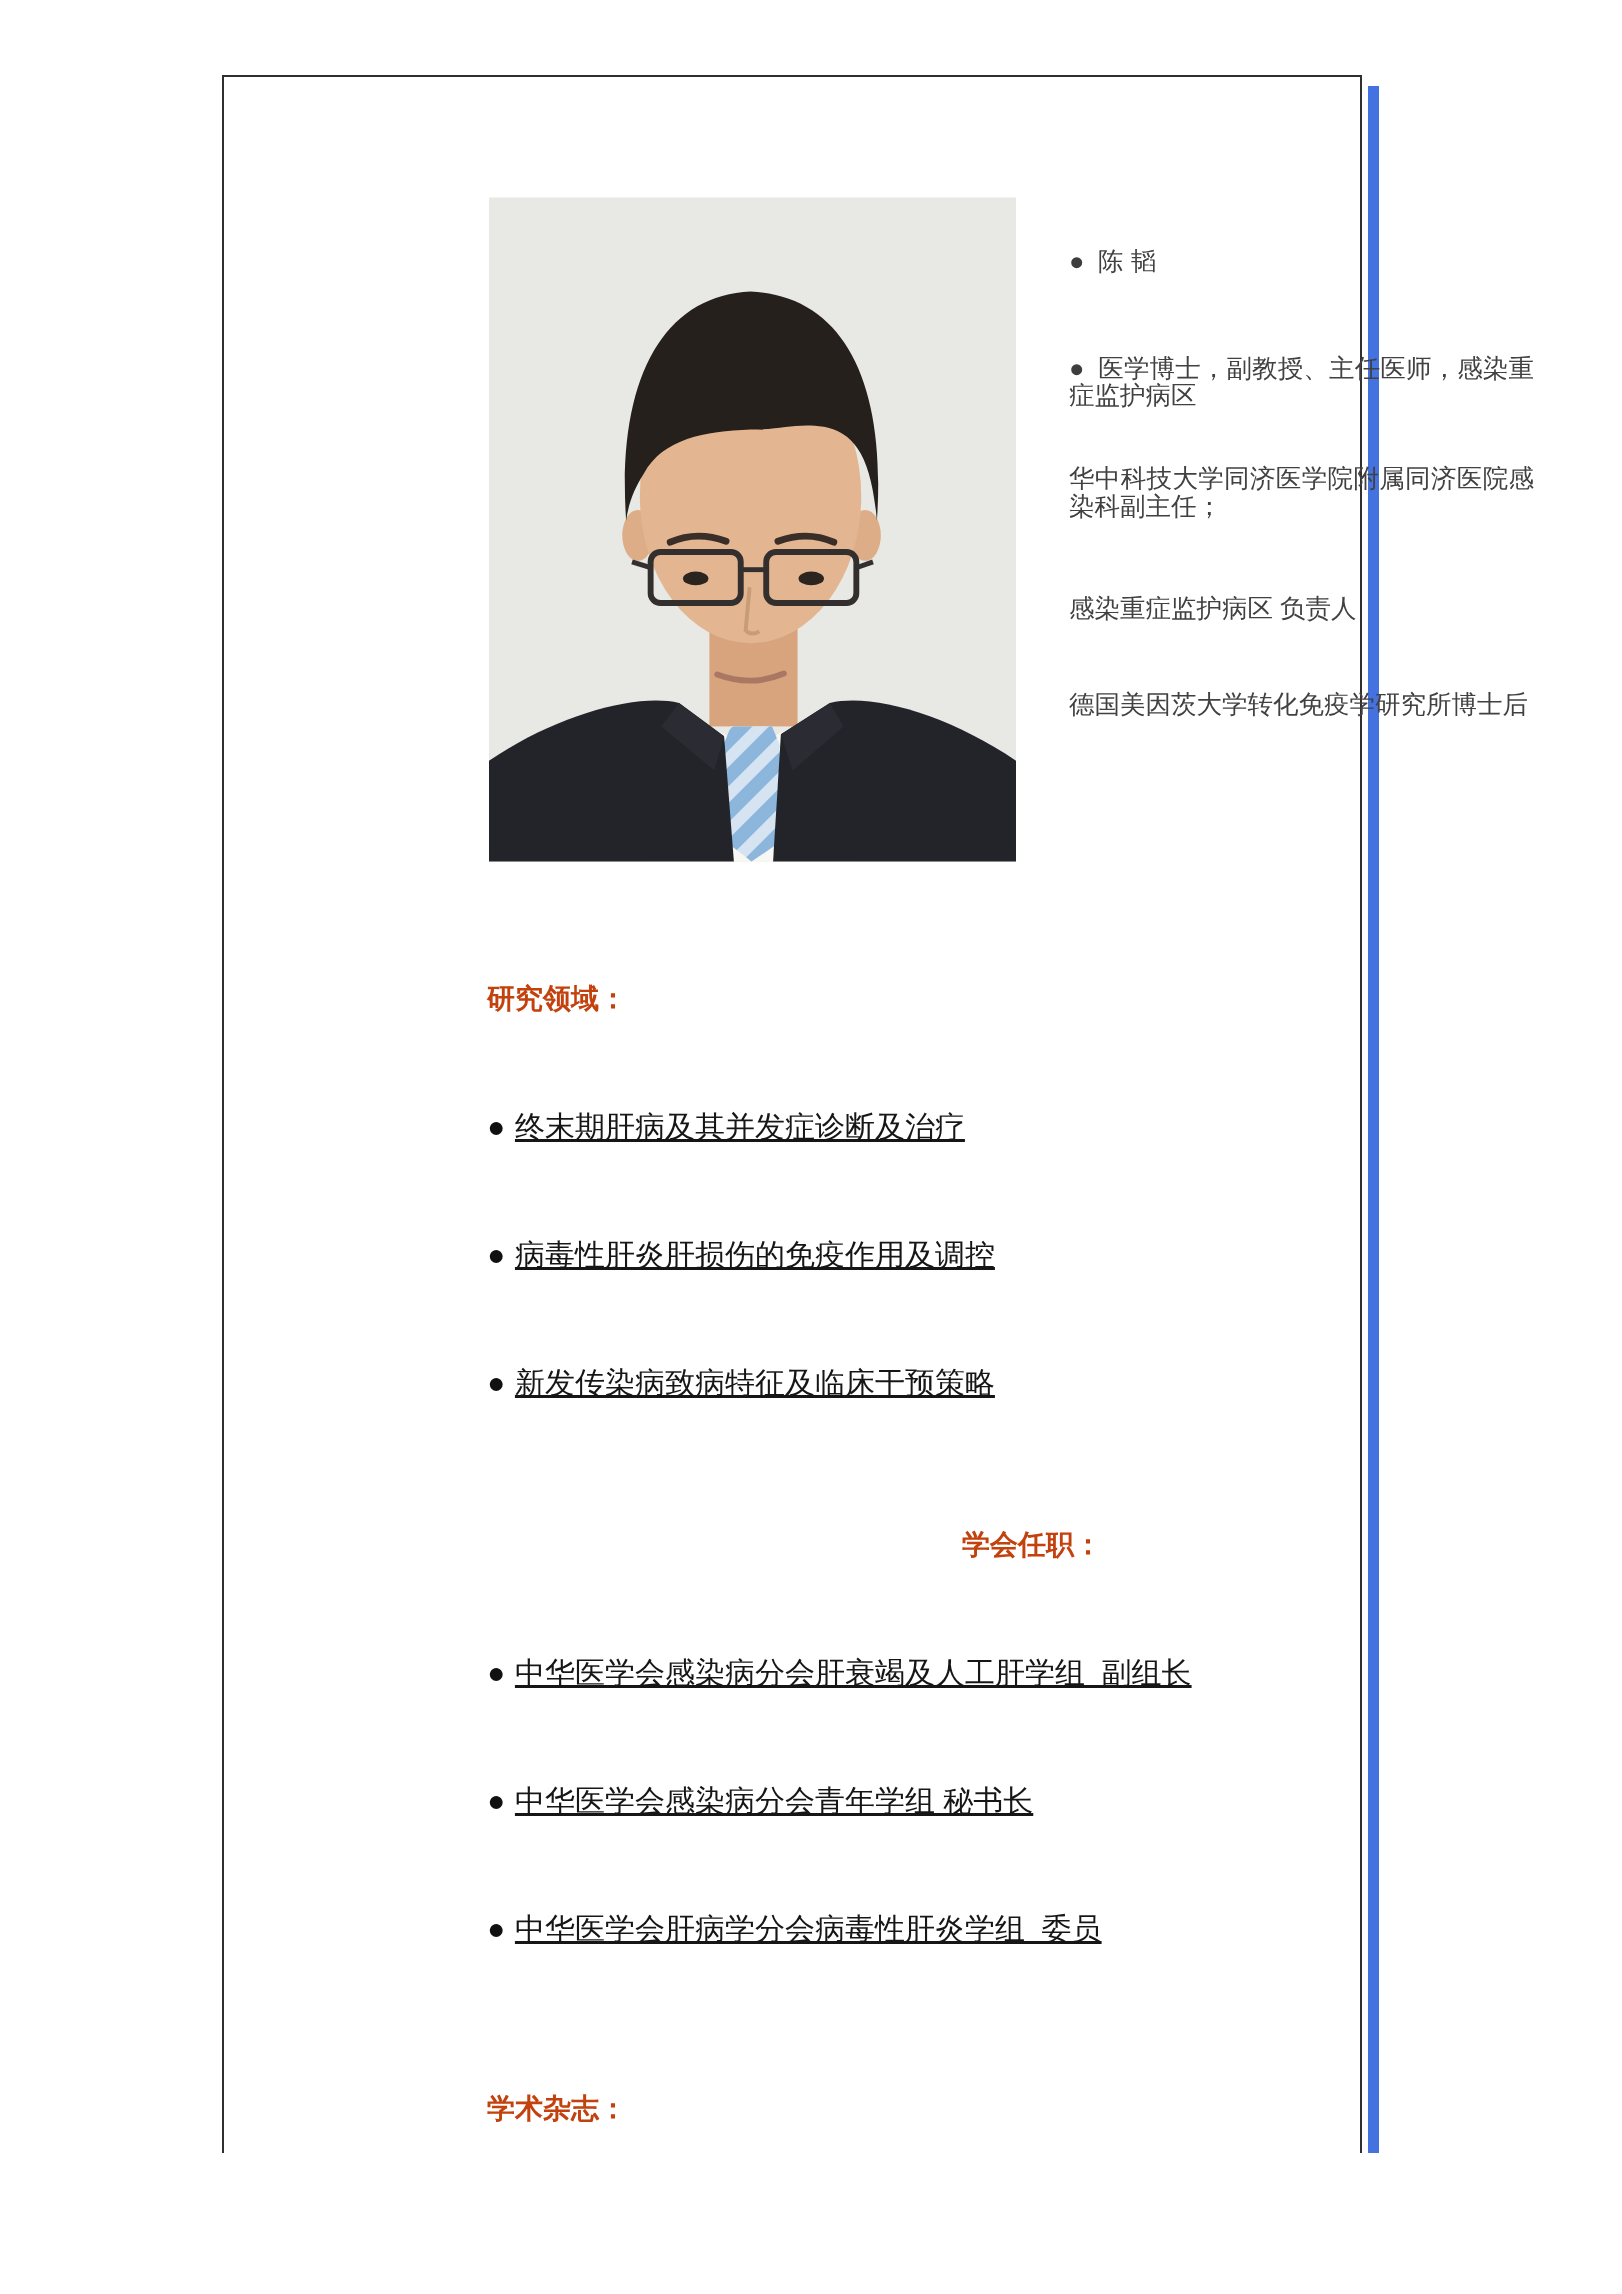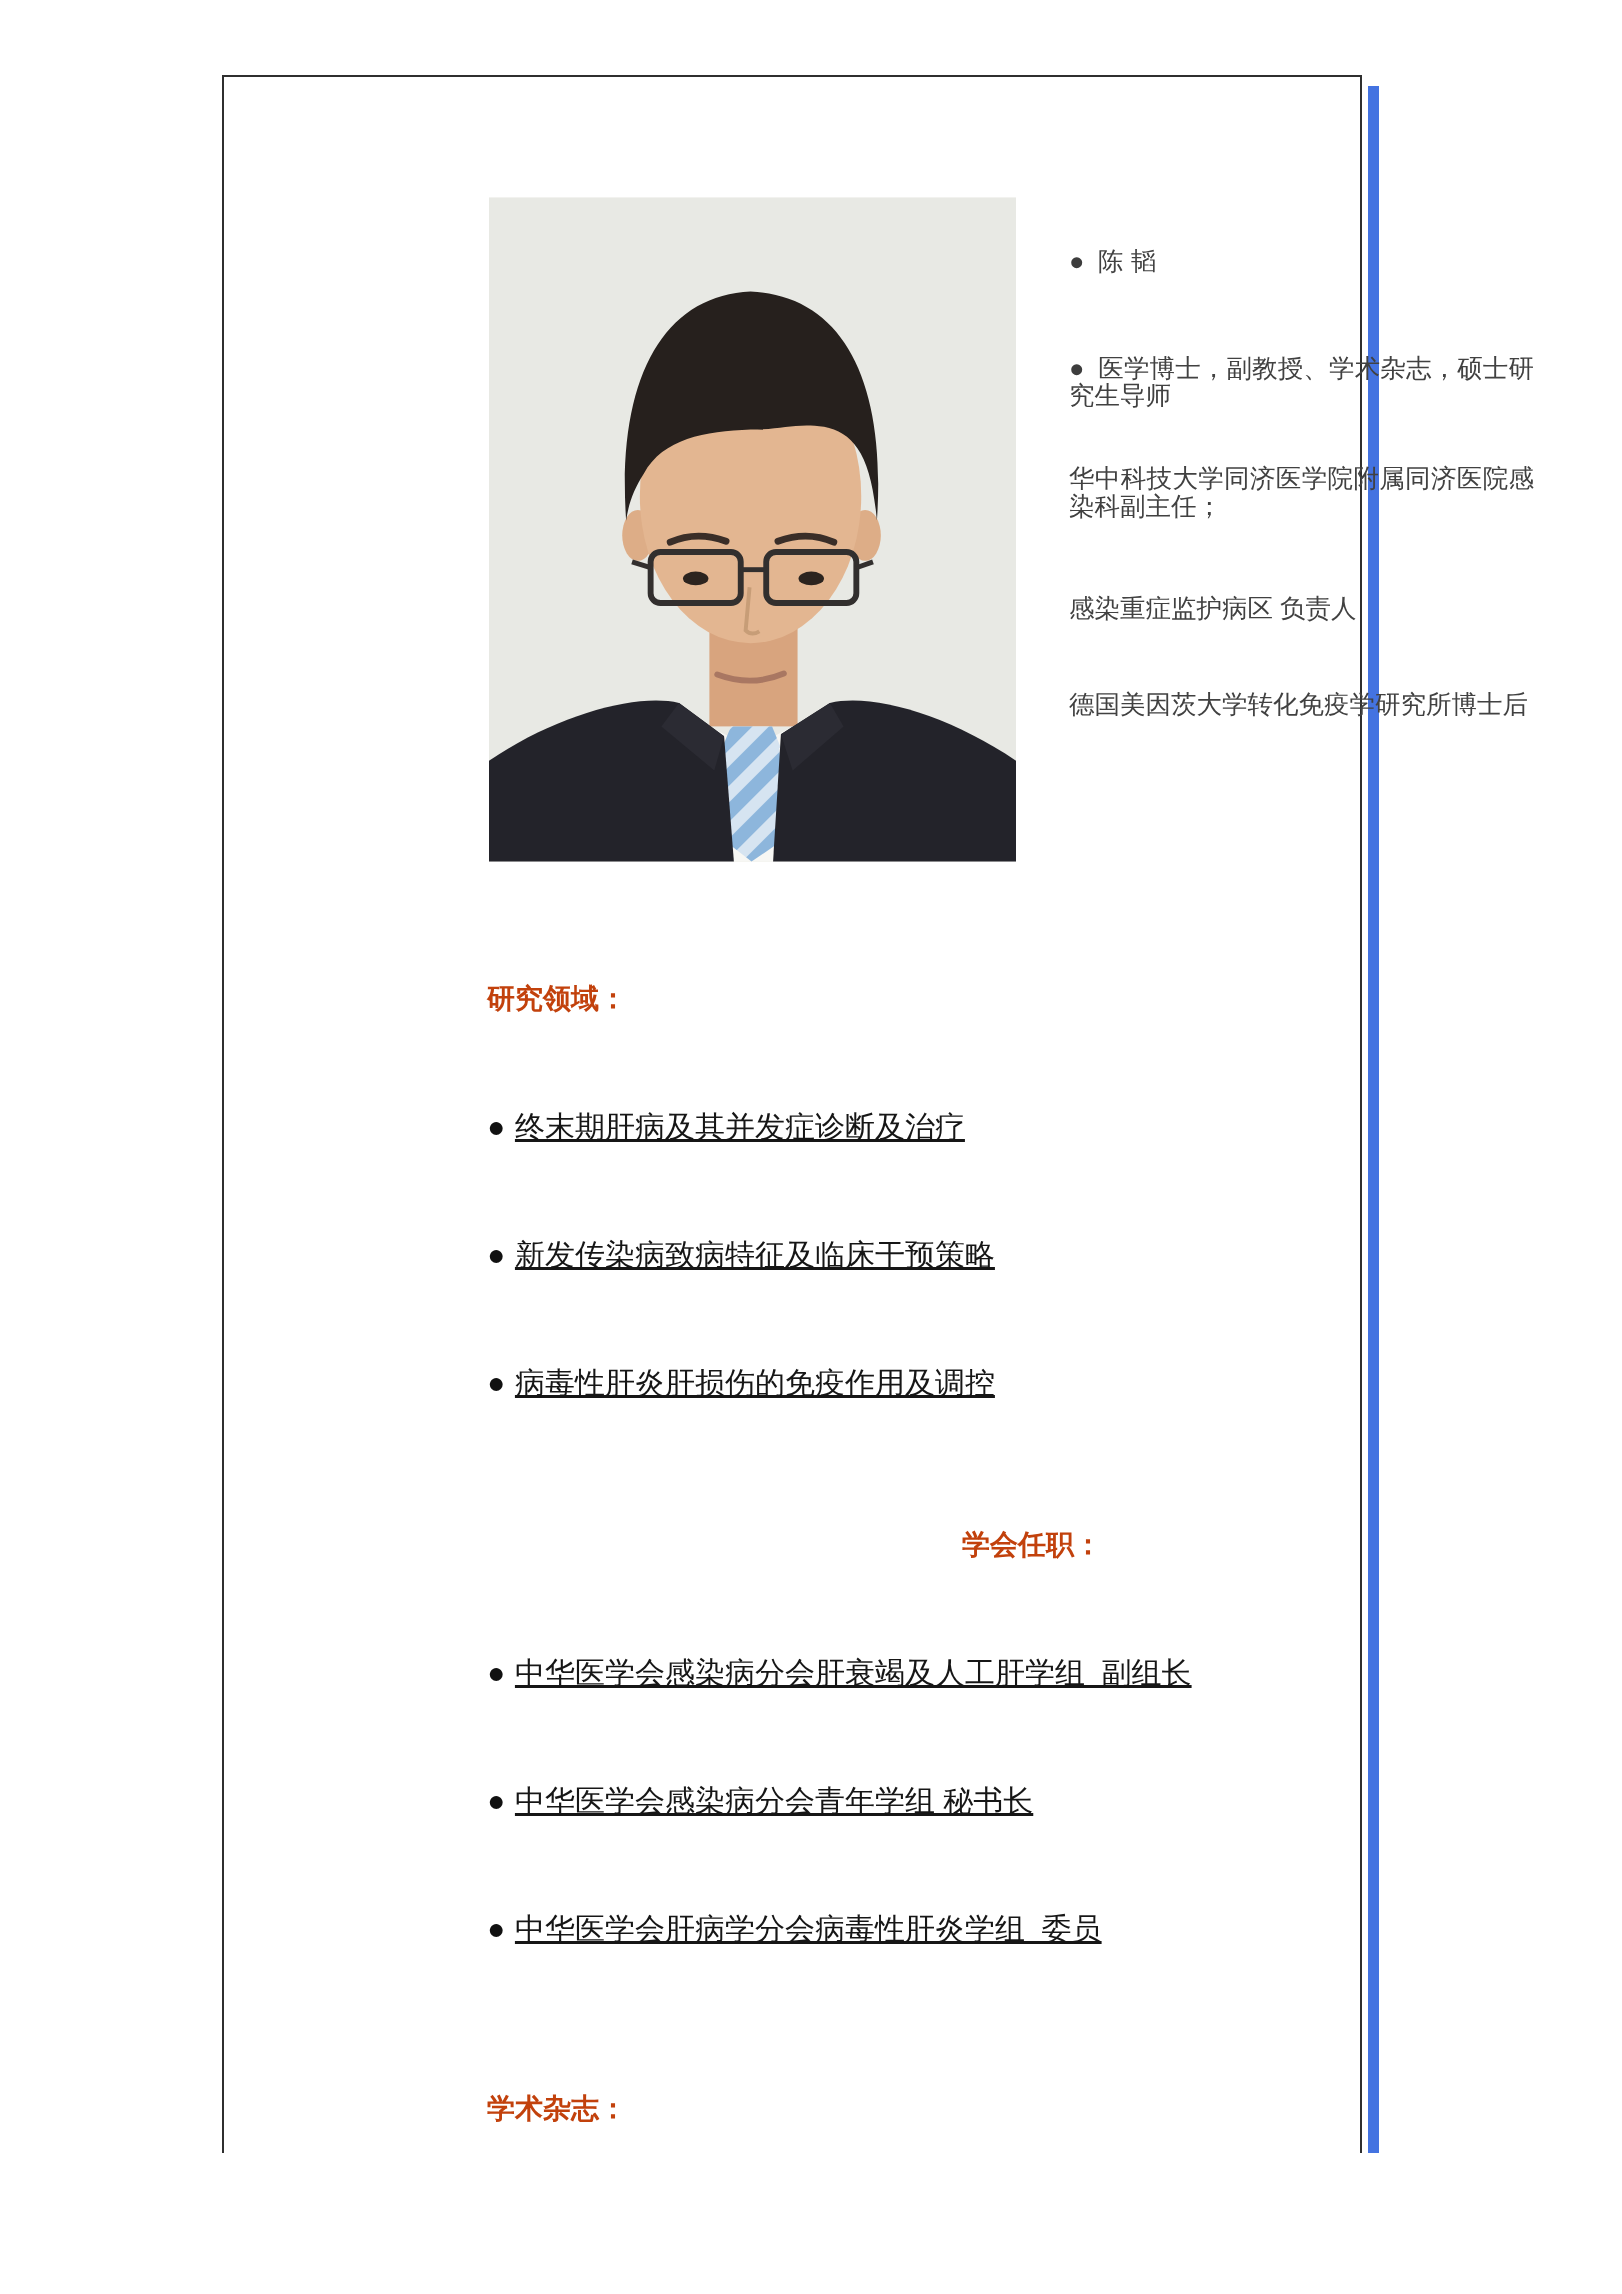--- a/index.html
+++ b/index.html
@@ -69,32 +69,32 @@
         <polygon points="240,560 296,560 306,652 268,678 232,650" fill="url(#tiestripe)"></polygon>
         <path d="M0,678 L0,575 C70,528 150,506 194,516 L240,550 L250,678 Z" fill="#23232a"></path>
         <path d="M538,678 L538,575 C468,528 392,506 348,516 L298,548 L290,678 Z" fill="#23232a"></path>
         <path d="M194,516 L240,550 L230,585 L176,540 Z" fill="#2b2b33"></path>
         <path d="M348,516 L298,548 L310,585 L362,540 Z" fill="#2b2b33"></path>
       </svg>
     </div>
 
     <div class="info">
       <p><span class="blt">●</span><span>陈 韬</span></p>
-      <p class="gap-a"><span class="blt">●</span><span>医学博士，副教授、学术杂志，硕士研究生导师</span></p>
+      <p class="gap-a"><span class="blt">●</span><span>医学博士，副教授、主任医师，感染重症监护病区</span></p>
       <p class="gap-b">华中科技大学同济医学院附属同济医院感染科副主任；</p>
       <p class="gap-c">感染重症监护病区 负责人</p>
       <p class="gap-d">德国美因茨大学转化免疫学研究所博士后</p>
     </div>
 
     <div class="sections">
 
       <h3>研究领域：</h3>
       <p class="m30"><span class="blt">●</span><span>终末期肝病及其并发症诊断及治疗</span></p>
+      <p class="m30"><span class="blt">●</span><span>病毒性肝炎肝损伤的免疫作用及调控</span></p>
       <p class="m30"><span class="blt">●</span><span>新发传染病致病特征及临床干预策略</span></p>
-      <p class="m30"><span class="blt">●</span><span>病毒性肝炎肝损伤的免疫作用及调控</span></p>
 
       <h3 class="m31">学会任职：</h3>
       <p class="m30"><span class="blt">●</span><span>中华医学会感染病分会肝衰竭及人工肝学组  副组长</span></p>
       <p class="m30"><span class="blt">●</span><span>中华医学会感染病分会青年学组 秘书长</span></p>
       <p class="m30"><span class="blt">●</span><span>中华医学会肝病学分会病毒性肝炎学组  委员</span></p>
 
       <h3 class="m49">学术杂志：</h3>
       
       
       

